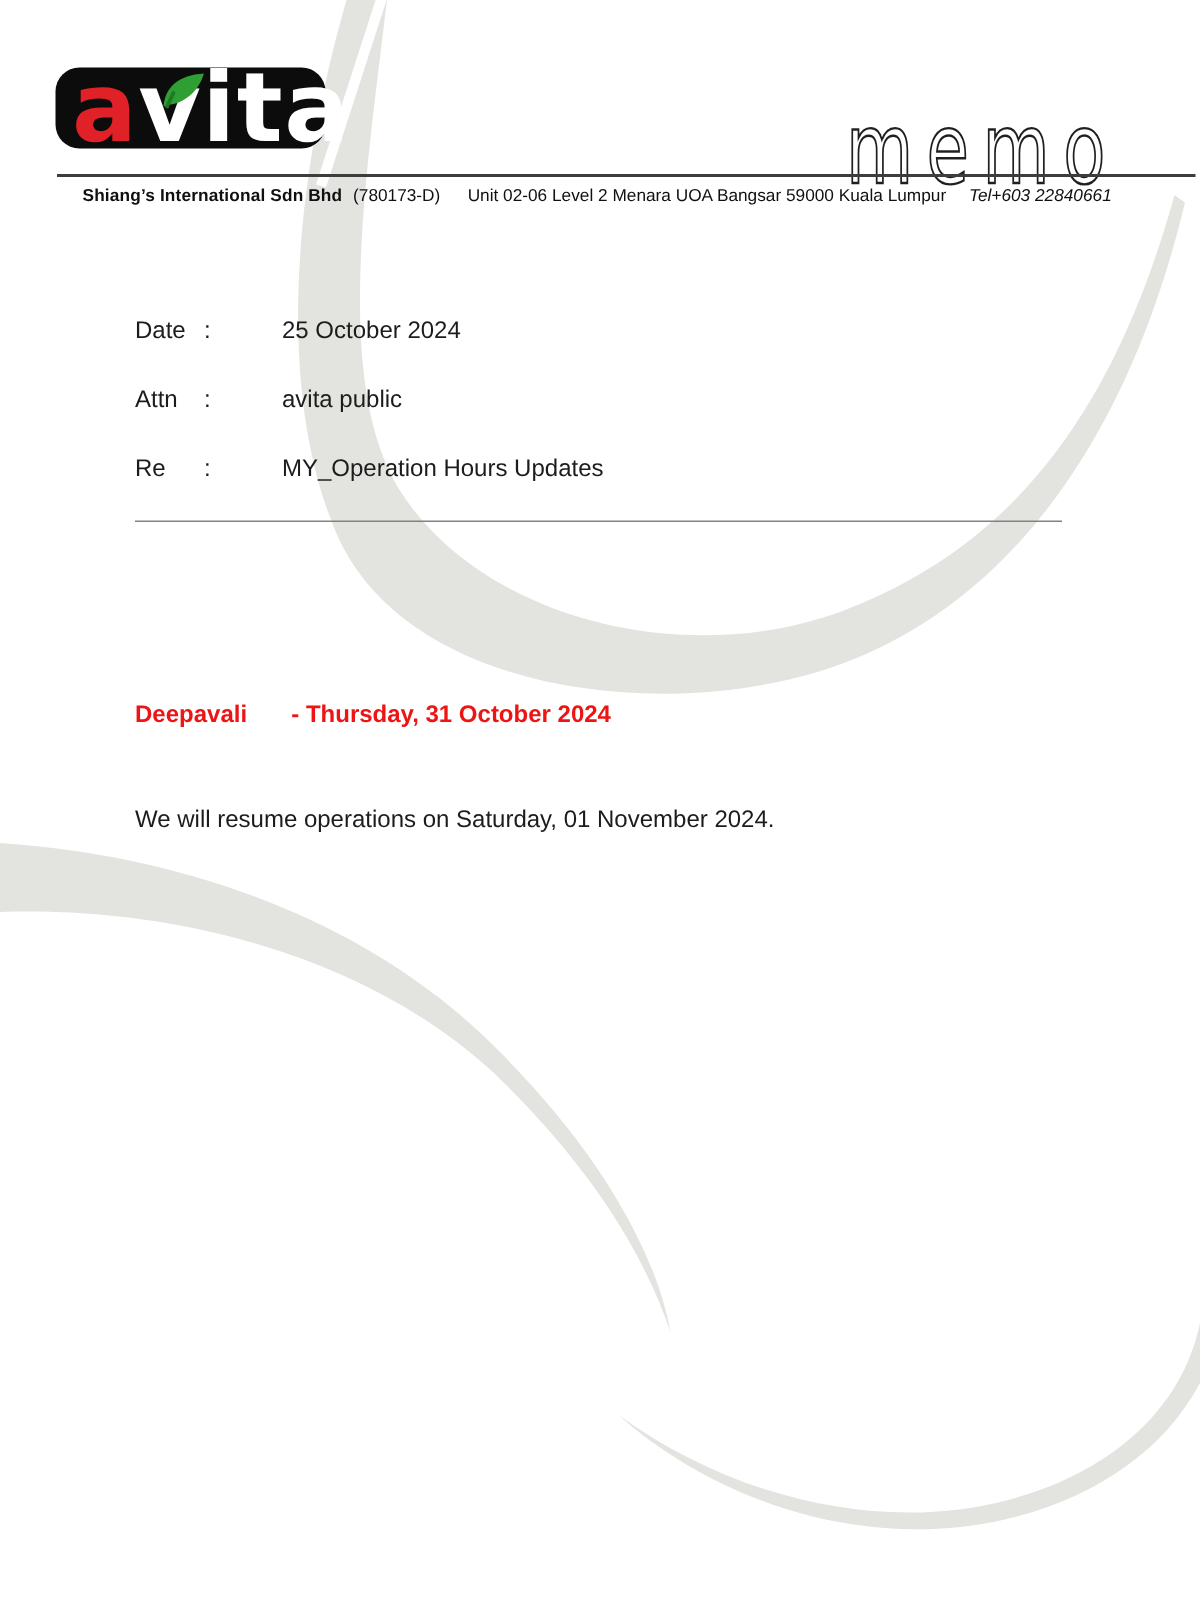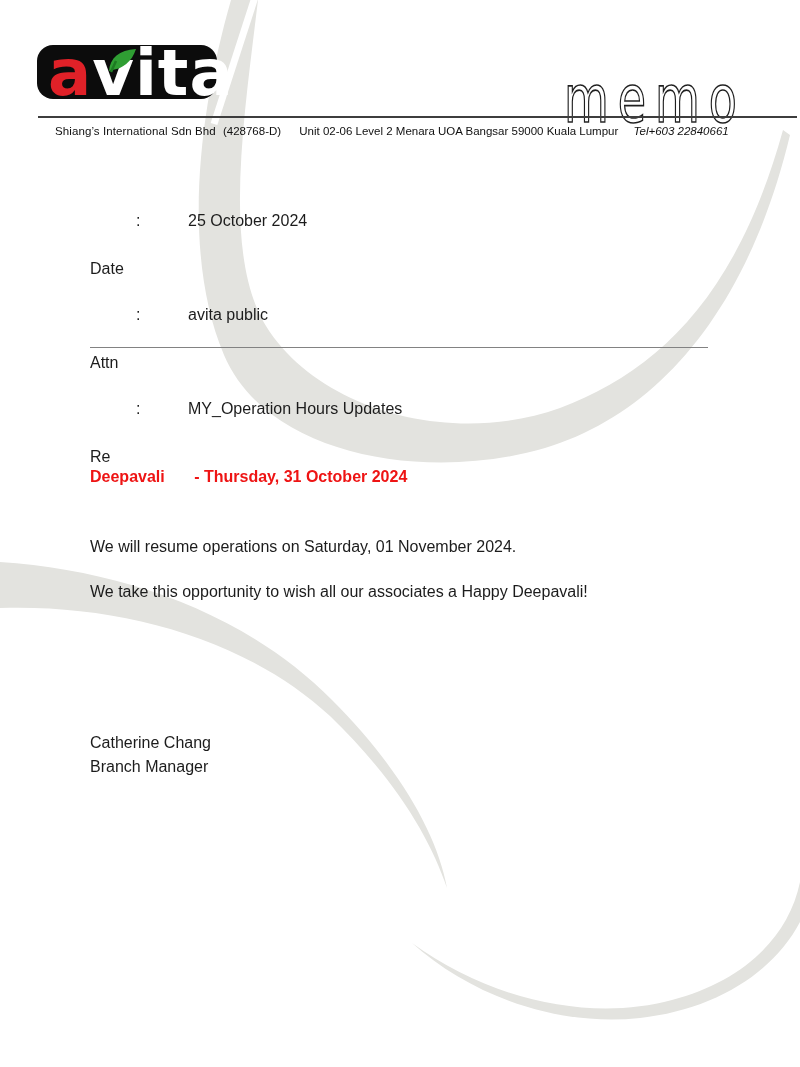--- a/index.html
+++ b/index.html
@@ -42,28 +42,28 @@
     .memo-word{color:#222;font-weight:200;}
   }
   
   .rule-top{position:absolute;left:38px;top:116px;width:759px;border-top:2px solid #3d3d3d;z-index:2;}
   .rule-mid{position:absolute;left:90px;top:347px;width:618px;border-top:1.5px solid #828282;z-index:2;}
   
   .company{
     position:absolute;left:55px;top:124px;width:740px;z-index:2;
     font-size:11.5px;line-height:15px;color:#101010;white-space:nowrap;
   }
-  .company .name{font-weight:normal;letter-spacing:.1px;}
+  .company .name{font-weight:bold;letter-spacing:.1px;}
   .company .reg{margin-left:4px;}
   .company .addr{margin-left:15px;text-align:right;}
   .company .tel{margin-left:12px;font-style:italic;}
   
   .fields{position:absolute;left:90px;top:210px;z-index:2;font-size:16px;}
   .frow{display:flex;line-height:22px;margin-bottom:24px;}
-  .flabel{width:46px;margin-top:48px;}
+  .flabel{width:46px;}
   .fcolon{width:52px;}
   
   .para{position:absolute;left:90px;z-index:2;font-size:16px;line-height:22px;white-space:nowrap;}
   .p-intro{top:397px;}
   .p-holiday{top:466px;font-weight:bold;color:var(--holiday-red);}
   .p-holiday .hdate{margin-left:25px;}
   .p-resume{top:536px;}
   .p-wish{top:581px;}
   .signature{position:absolute;left:90px;top:731px;z-index:2;font-size:16px;line-height:24px;}
 </style>
@@ -105,21 +105,21 @@
     </svg>
     <div class="word"><span class="first">a</span><span>vita</span></div>
   </div>
 
   <div class="memo-word">memo</div>
 
   <div class="rule-top"></div>
 
   <div class="company">
     <span class="name">Shiang’s International Sdn Bhd</span>
-    <span class="reg">(428768-D)</span>
+    <span class="reg">(780173-D)</span>
     <span class="addr">Unit 02-06 Level 2 Menara UOA Bangsar 59000 Kuala Lumpur</span>
     <span class="tel">Tel+603 22840661</span>
   </div>
 
   <div class="fields">
     <div class="frow">
       <span class="flabel">Date</span>
       <span class="fcolon">:</span>
       <span class="fvalue">25 October 2024</span>
     </div>
@@ -138,20 +138,15 @@
   <div class="rule-mid"></div>
 
 
   <div class="para p-holiday">
     <span>Deepavali</span>
     <span class="hdate">- Thursday, 31 October 2024</span>
   </div>
 
   <div class="para p-resume">We will resume operations on Saturday, 01 November 2024.</div>
 
-  <div class="para p-wish">We take this opportunity to wish all our associates a Happy Deepavali!</div>
 
-  <div class="signature">
-    <div>Catherine Chang</div>
-    <div>Branch Manager</div>
-  </div>
 
 </div>
 
 </body></html>

